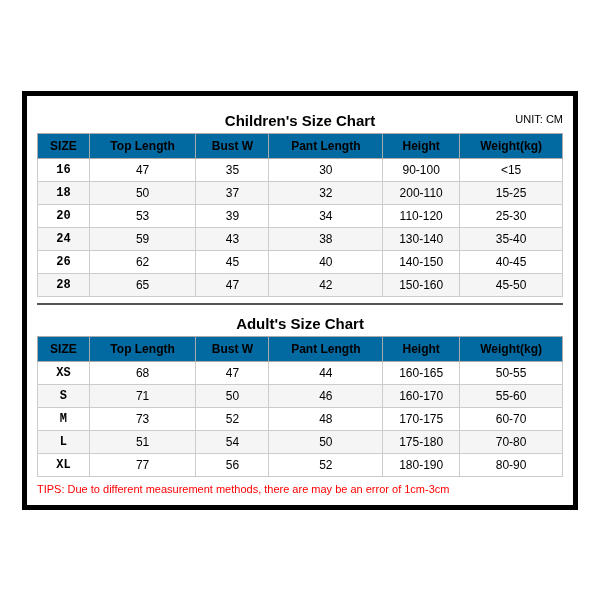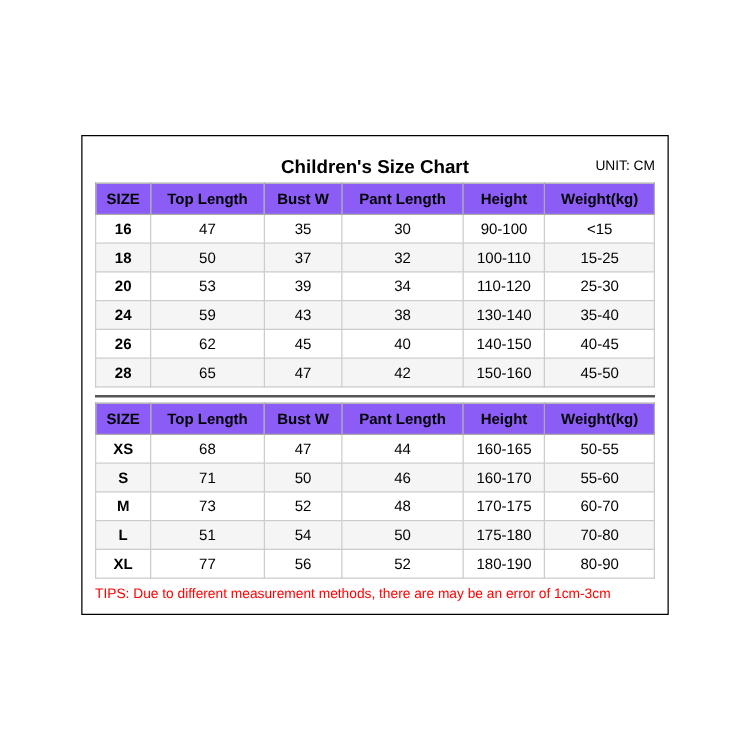--- a/index.html
+++ b/index.html
@@ -7,22 +7,22 @@
       width: 600px;
       height: 600px;
       background: #fff;
       font-family: Arial, sans-serif;
       font-size: 13px;
       display: flex;
       align-items: center;
       justify-content: center;
     }
     .container {
-      width: 470px;
-      border: 1px solid #000000;
+      width: 556px;
+      border: 5px solid #000000;
       padding: 10px;
     }
     .section-title {
       text-align: center;
       font-weight: bold;
       font-size: 15px;
       padding: 6px 0 4px 0;
       position: relative;
     }
     .unit-label {
@@ -33,41 +33,42 @@
       font-size: 11px;
       font-weight: normal;
       margin-left: 39px;
     }
     table {
       width: 100%;
       border-collapse: collapse;
       margin-bottom: 4px;
     }
     th {
-      background-color: #8b5cf6;
+      background-color: #0369a1;
       border: 1px solid #aaa;
       padding: 5px 4px;
       text-align: center;
       font-weight: bold;
       font-size: 12px;
     }
     td {
       border: 1px solid #ccc;
       padding: 4px 4px;
       text-align: center;
       font-size: 12px;
     }
     tr:nth-child(even) td {
       background-color: #f5f5f5;
     }
     tr:nth-child(odd) td {
       background-color: #fff;
     }
     td:first-child {
       font-weight: bold;
+      font-family: Liberation Mono, monospace;
     }
     .tips {
       text-align: left;
       color: red;
       font-size: 11px;
       margin-top: 6px;
     }
     .divider {
       border: none;
       border-top: 2px solid #555;
@@ -102,21 +103,21 @@
           <td>35</td>
           <td>30</td>
           <td>90-100</td>
           <td>&lt;15</td>
         </tr>
         <tr>
           <td>18</td>
           <td>50</td>
           <td>37</td>
           <td>32</td>
-          <td>100-110</td>
+          <td>200-110</td>
           <td>15-25</td>
         </tr>
         <tr>
           <td>20</td>
           <td>53</td>
           <td>39</td>
           <td>34</td>
           <td>110-120</td>
           <td>25-30</td>
         </tr>
@@ -142,20 +143,23 @@
           <td>47</td>
           <td>42</td>
           <td>150-160</td>
           <td>45-50</td>
         </tr>
       </tbody>
   </table>
 
   <hr class="divider">
 
+  <div class="section-title">
+    <span>Adult's Size Chart</span>
+  </div>
 
   <table>
     <thead>
       <tr>
         <th>SIZE</th>
         <th>Top Length</th>
         <th>Bust W</th>
         <th>Pant Length</th>
         <th>Height</th>
         <th>Weight(kg)</th>

